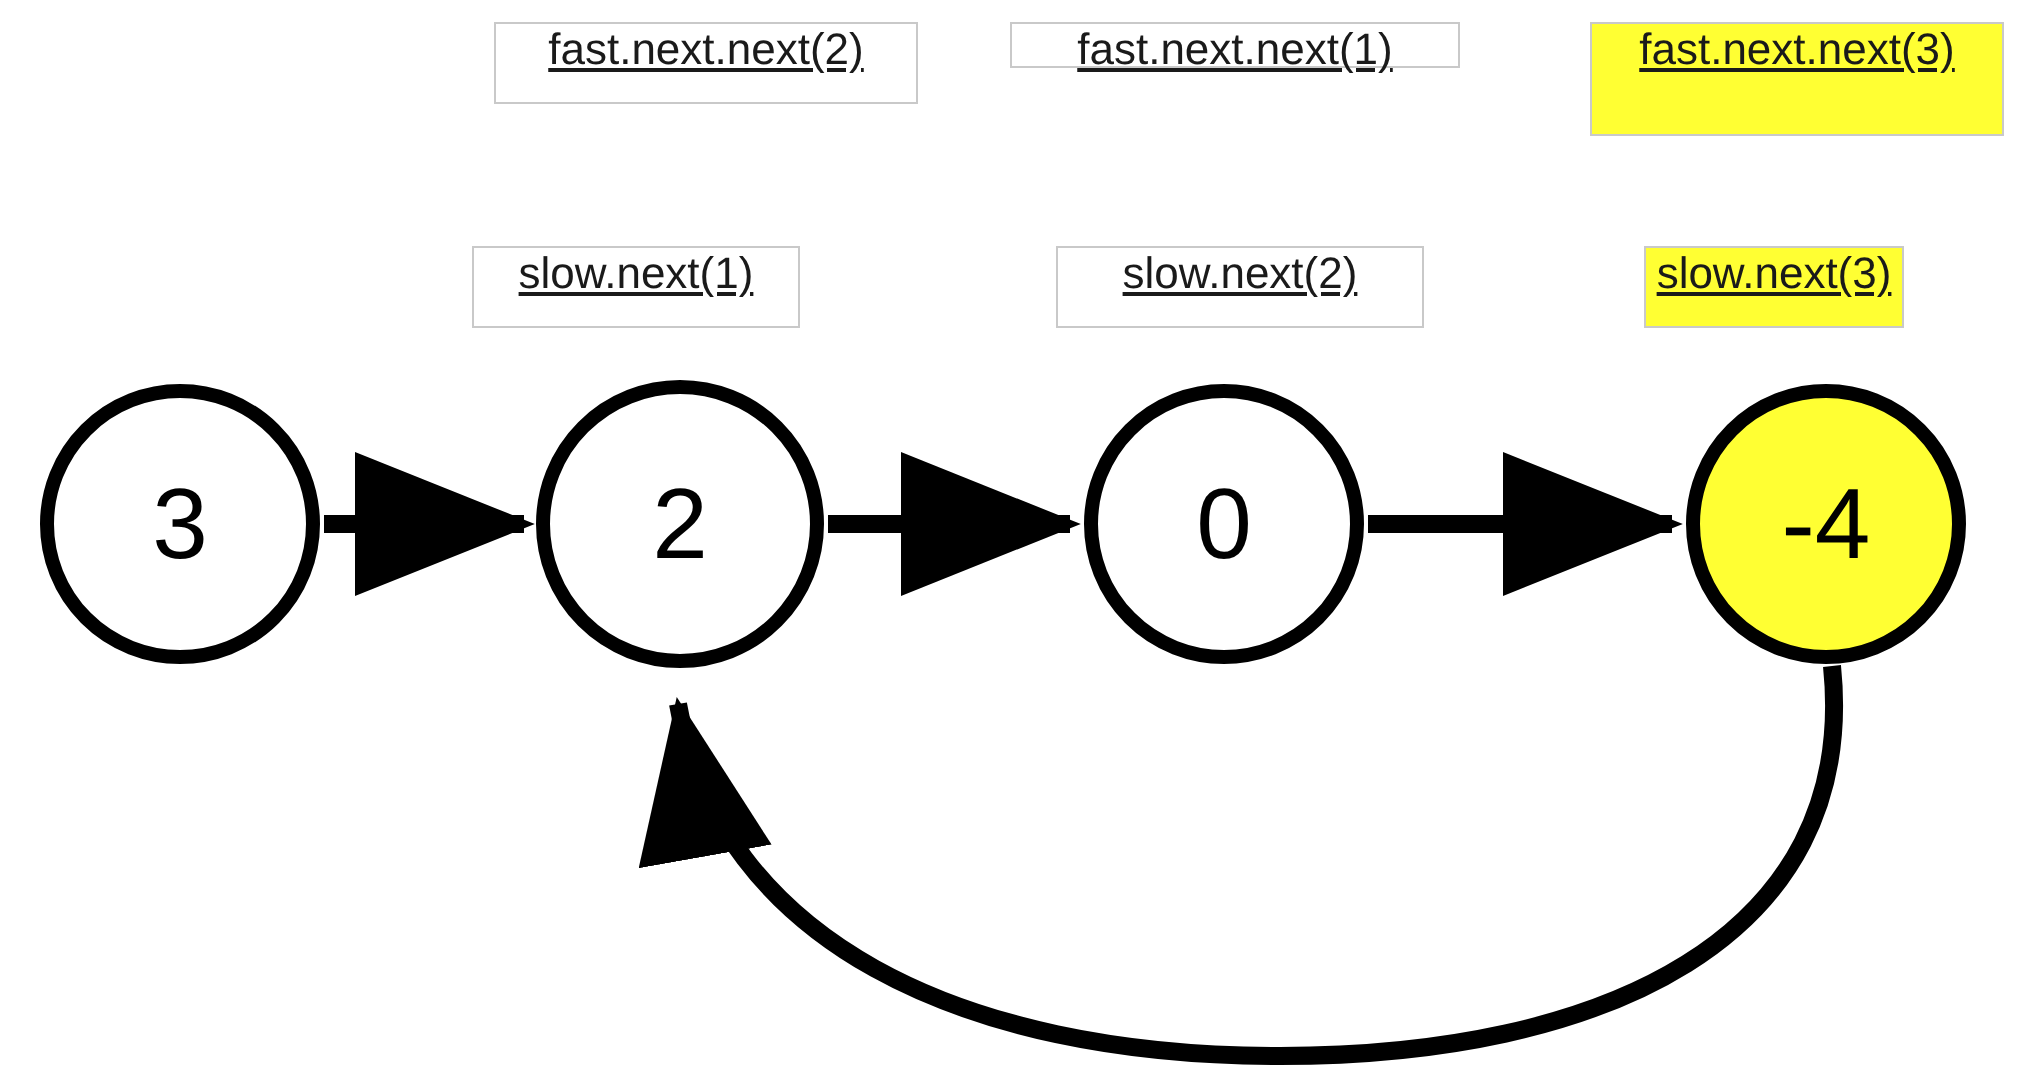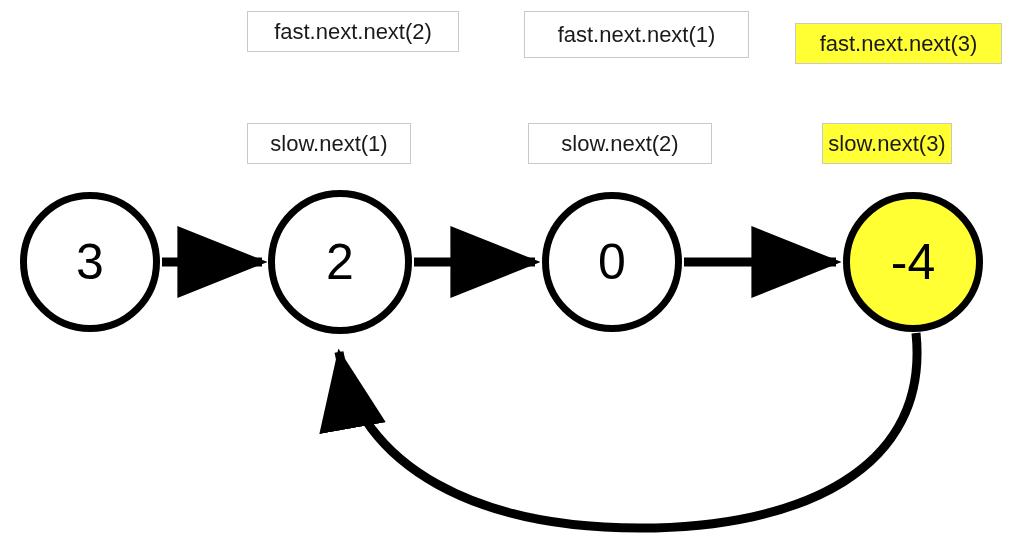--- a/index.html
+++ b/index.html
@@ -46,28 +46,29 @@
   }
   .node.highlight {
     background: #ffff33;
   }
   .tag {
     position: absolute;
     border: 1px solid #c9c9c9;
     background: #ffffff;
     box-sizing: border-box;
     display: flex;
-    align-items: center;
+    align-items: flex-start;
     justify-content: center;
     font-family: "Liberation Sans", sans-serif;
     font-size: 22px;
     color: #1a1a1a;
     white-space: nowrap;
     padding: 0 9px;
     user-select: none;
+    text-decoration: underline;
   }
   .tag.highlight {
     background: #ffff33;
     border-color: #c9c9c9;
   }
 </style>
 </head>
 <body>
 
 <div id="canvas">
@@ -104,29 +105,29 @@
   </div>
 
   <div class="node highlight" style="left:843px; top:192px; width:140px; height:140px;">
     <span class="node-label">-4</span>
   </div>
 
   <div class="tag" style="left:247px; top:11px; width:212px; height:41px;">
     <span>fast.next.next(2)</span>
   </div>
 
-  <div class="tag" style="left:505px; top:11px; width:225px; height:47px;margin-left:19px;">
+  <div class="tag" style="left:505px; top:11px; width:225px; height:23px;">
     <span>fast.next.next(1)</span>
   </div>
 
-  <div class="tag highlight" style="left:795px; top:23px; width:207px; height:41px;">
+  <div class="tag highlight" style="left:795px; top:11px; width:207px; height:57px;">
     <span>fast.next.next(3)</span>
   </div>
 
-  <div class="tag" style="left:247px; top:123px; width:164px; height:41px;">
+  <div class="tag" style="left:236px; top:123px; width:164px; height:41px;">
     <span>slow.next(1)</span>
   </div>
 
   <div class="tag" style="left:528px; top:123px; width:184px; height:41px;">
     <span>slow.next(2)</span>
   </div>
 
   <div class="tag highlight" style="left:822px; top:123px; width:130px; height:41px;">
     <span>slow.next(3)</span>
   </div>

